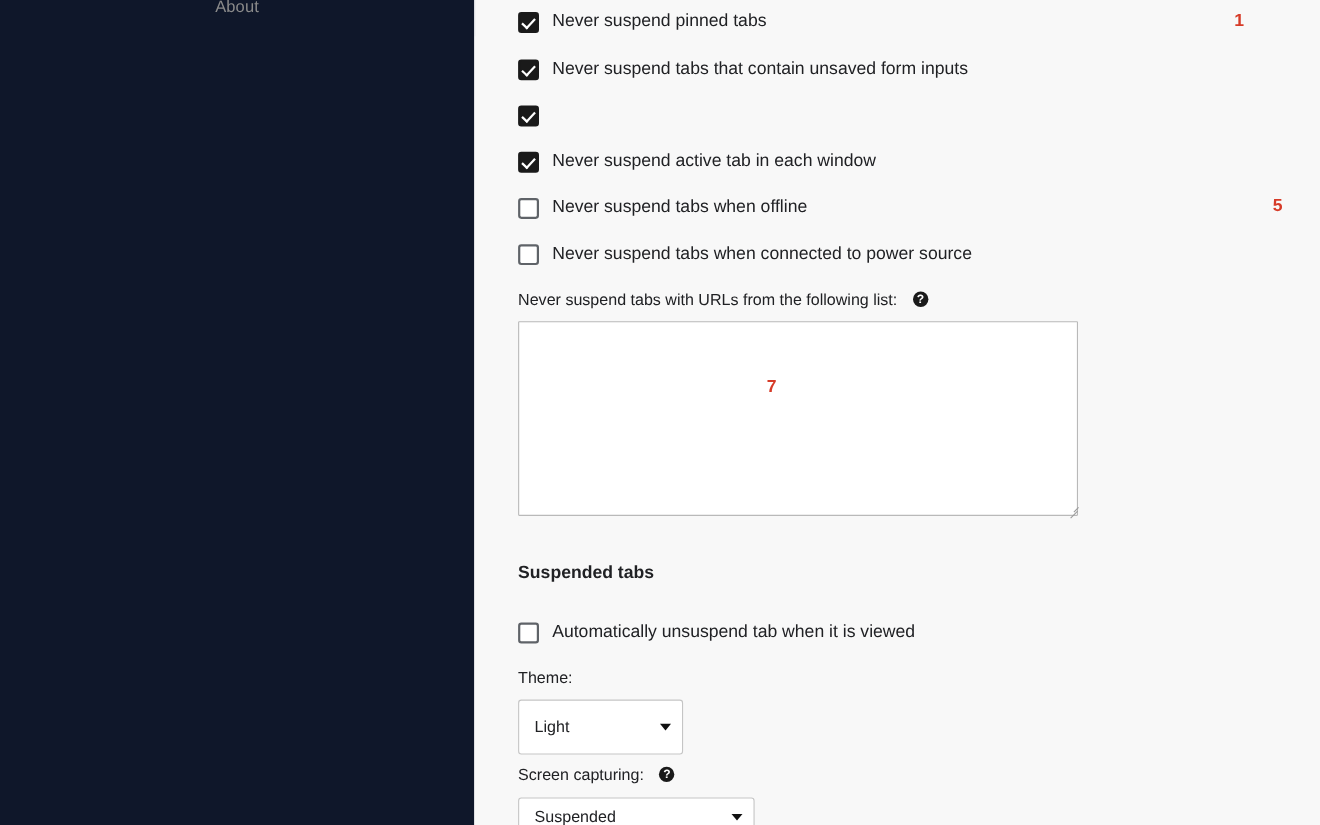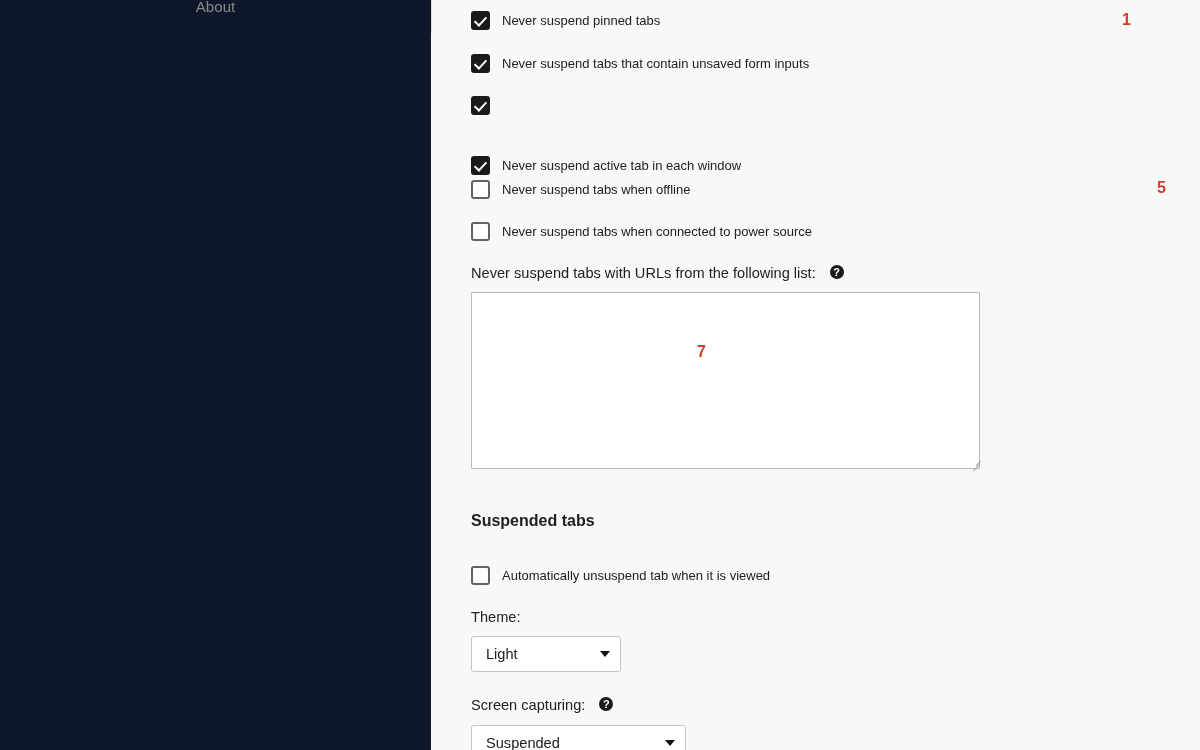--- a/index.html
+++ b/index.html
@@ -83,21 +83,21 @@
     top: 1.2px;
     width: 5px;
     height: 10px;
     border: solid #ffffff;
     border-width: 0 2.4px 2.4px 0;
     transform: rotate(43deg);
   }
 
   .opt-label {
     margin-left: 12px;
-    font-size: 13px;
+    font-size: 16px;
     color: #202124;
     white-space: nowrap;
     line-height: 1;
   }
 
   .marker {
     position: absolute;
     font-size: 16px;
     font-weight: bold;
     color: #d63b28;
@@ -223,21 +223,21 @@
 
   <div class="opt-row" style="top:52px">
     <span class="cb checked"></span>
     <span class="opt-label">Never suspend tabs that contain unsaved form inputs</span>
   </div>
 
   <div class="opt-row" style="top:94px">
     <span class="cb checked"></span>
   </div>
 
-  <div class="opt-row" style="top:154px">
+  <div class="opt-row" style="top:136px">
     <span class="cb checked"></span>
     <span class="opt-label">Never suspend active tab in each window</span>
   </div>
 
   <div class="opt-row" style="top:178px">
     <span class="cb"></span>
     <span class="opt-label">Never suspend tabs when offline</span>
   </div>
   <div class="marker" style="left:726px; top:180px">5</div>
 
@@ -261,21 +261,21 @@
   <div class="section-title">Suspended tabs</div>
 
   <div class="opt-row" style="top:564px">
     <span class="cb"></span>
     <span class="opt-label">Automatically unsuspend tab when it is viewed</span>
   </div>
 
   <div class="field-label" style="top:609px">
     <span>Theme:</span>
   </div>
-  <div class="select-box" style="left:40px; top:636px; width:150px; height:36px;">
+  <div class="select-box" style="left:40px; top:636px; width:150px; height:50px;">
     <span class="select-value">Light</span>
     <span class="caret"></span>
   </div>
 
   <div class="field-label" style="top:697px">
     <span>Screen capturing:</span>
     <span class="help-icon">?</span>
   </div>
   <div class="select-box" style="left:40px; top:725px; width:215px; height:36px;">
     <span class="select-value">Suspended</span>

